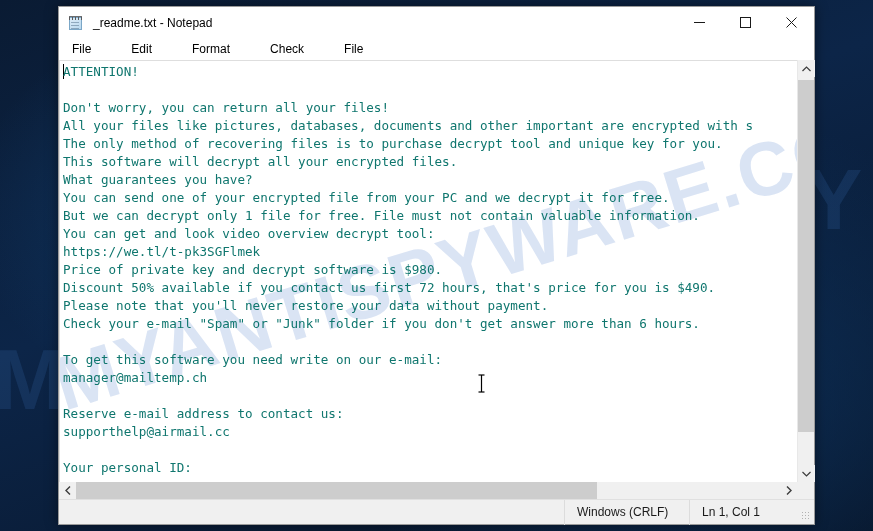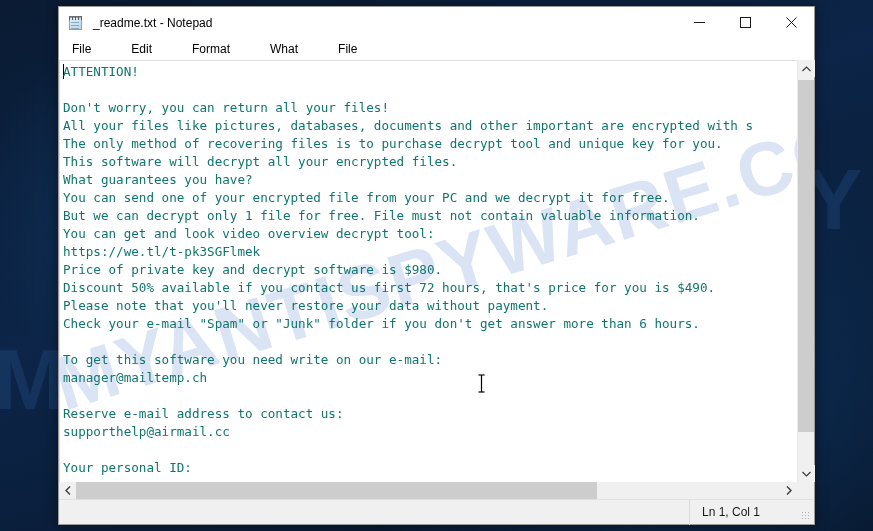--- a/index.html
+++ b/index.html
@@ -292,21 +292,21 @@
           <line x1="10.5" y1="0.5" x2="0.5" y2="10.5" stroke="#1a1a1a" stroke-width="1"></line>
         </svg>
       </div>
     </div>
   </div>
 
   <div id="menu-bar">
     <div class="menu-item">File</div>
     <div class="menu-item">Edit</div>
     <div class="menu-item">Format</div>
-    <div class="menu-item">What</div>
+    <div class="menu-item">Check</div>
     <div class="menu-item">File</div>
   </div>
 
   <div id="editor-region">
     <div id="text-area">
       <div id="site-watermark">MYANTISPYWARE.COM</div>
       <div id="caret"></div>
       <div id="text-content">ATTENTION!
 
 Don't worry, you can return all your files!
@@ -363,20 +363,21 @@
         <svg width="6" height="9" viewBox="0 0 6 9">
             <polyline points="1,0.5 5,4.5 1,8.5" fill="none" stroke="#3c3c3c" stroke-width="1.4"></polyline>
           </svg>
       </div>
     </div>
     <div id="hscroll-corner"></div>
   </div>
 
   <div id="status-bar">
     <div id="status-spacer"></div>
+    <div class="status-cell" id="status-eol">Windows (CRLF)</div>
     <div class="status-cell" id="status-pos">Ln 1, Col 1</div>
     <div id="resize-grip"></div>
   </div>
 
 </div>
 
 <div id="mouse-cursor">
   <svg width="9" height="19" viewBox="0 0 9 19">
     <line x1="4.5" y1="1" x2="4.5" y2="18" stroke="#000" stroke-width="1.2"></line>
     <line x1="1.5" y1="1" x2="7.5" y2="1" stroke="#000" stroke-width="1.2"></line>

